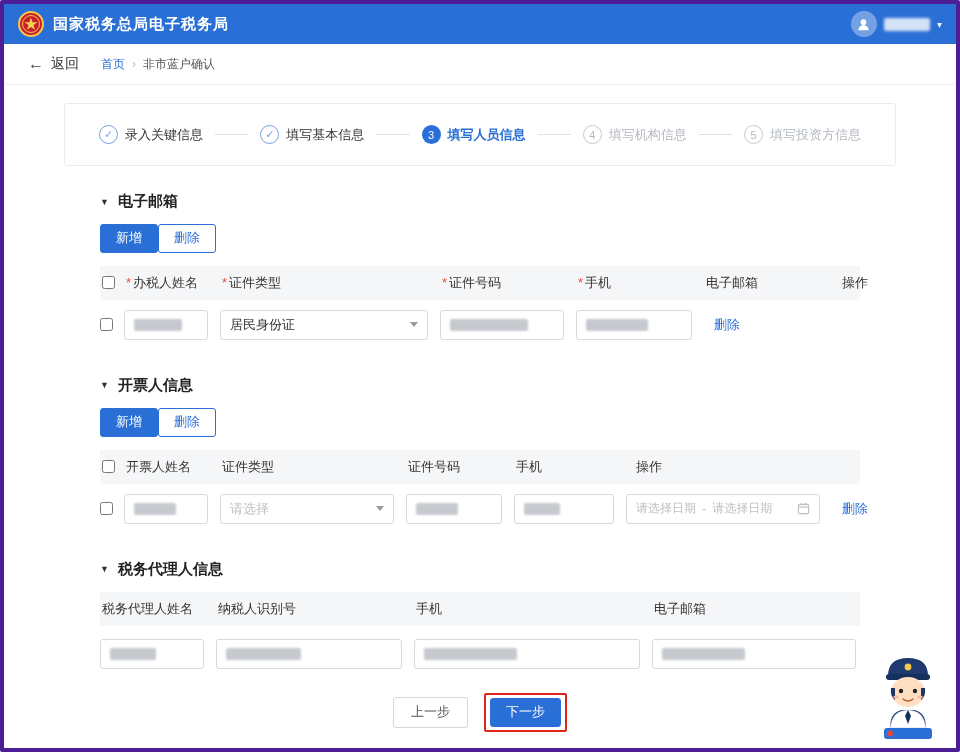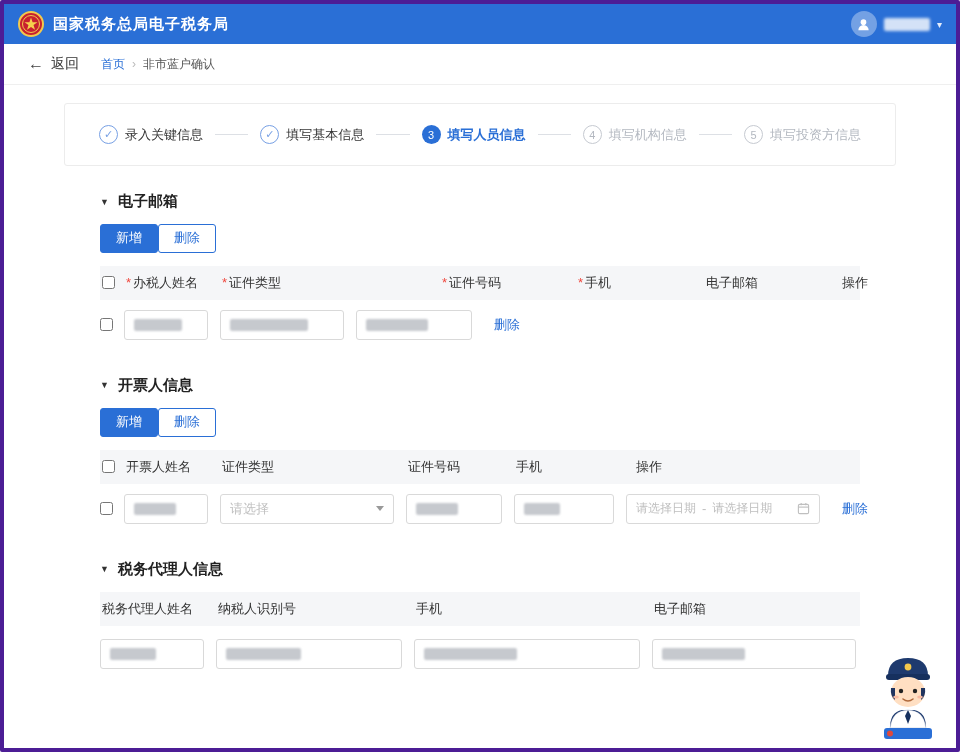--- a/index.html
+++ b/index.html
@@ -221,20 +221,26 @@
       </div>
       <div class="tbl-row s1">
         <span class="col c-check">
             <input type="checkbox" style="">
           </span>
         <span class="col c-name">
             <span class="input">
               <span class="mask w75"></span>
             </span>
           </span>
+        <span class="col c-type">
+          <span class="input select">
+            <span>居民身份证</span>
+            <span class="caret"></span>
+          </span>
+        </span>
         <span class="col c-num">
             <span class="input">
               <span class="mask w75"></span>
             </span>
           </span>
         <span class="col c-phone">
             <span class="input">
               <span class="mask w65"></span>
             </span>
           </span>
@@ -333,20 +339,26 @@
             </span>
           </span>
         <span class="col c4">
             <span class="input">
               <span class="mask w45"></span>
             </span>
           </span>
       </div>
     </section>
 
+    <div class="footer-actions">
+      <button class="btn btn-plain">上一步</button>
+      <span class="highlight-box">
+        <button class="btn btn-primary">下一步</button>
+      </span>
+    </div>
 
   </div>
 
   <div class="mascot">
     <svg width="64" height="92" viewBox="0 0 64 92">
       <path d="M12 26 Q12 8 32 8 Q52 8 52 26 Z" fill="#1E3A6E"></path>
       <rect x="10" y="24" width="44" height="6" rx="3" fill="#16305E"></rect>
       <circle cx="32" cy="17" r="3.4" fill="#F3C84C"></circle>
       <ellipse cx="32" cy="42" rx="17" ry="15" fill="#FFDFC2"></ellipse>
       <path d="M15 38 q-1 8 4 12 l0 -12 Z" fill="#20345F"></path>

